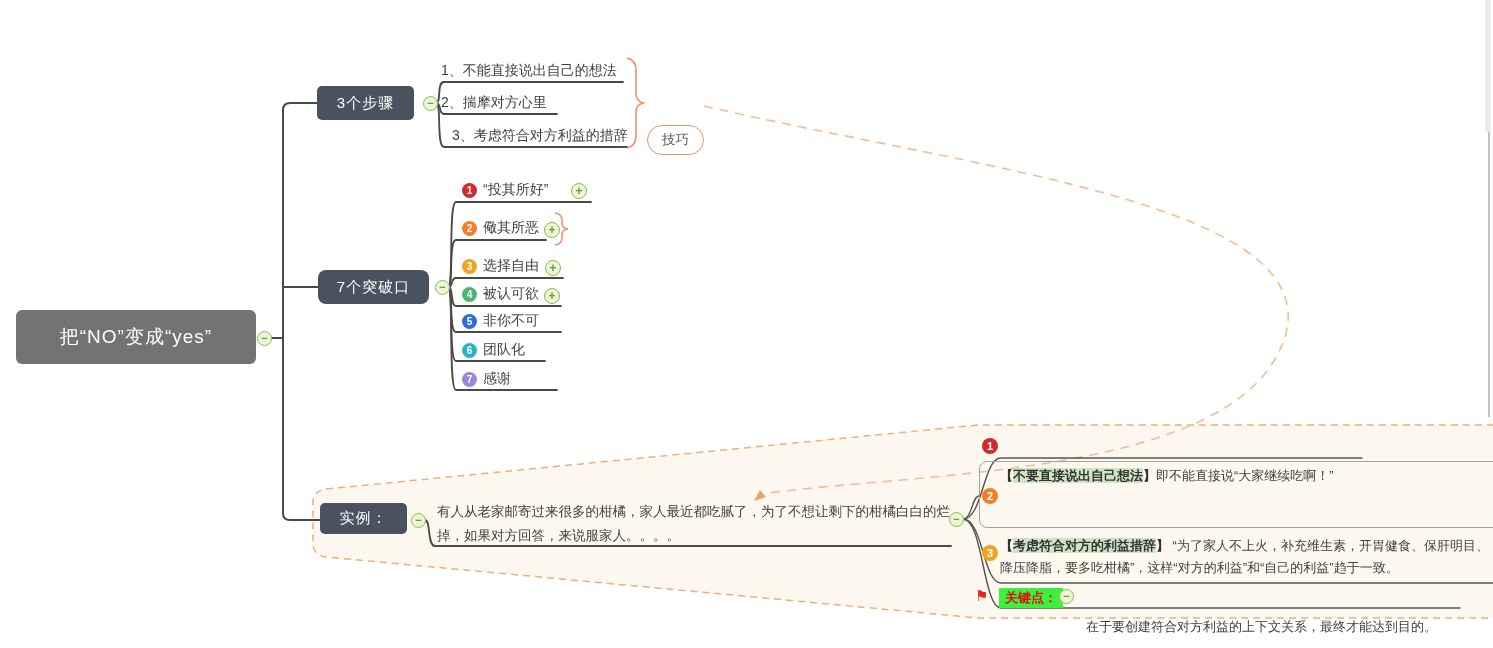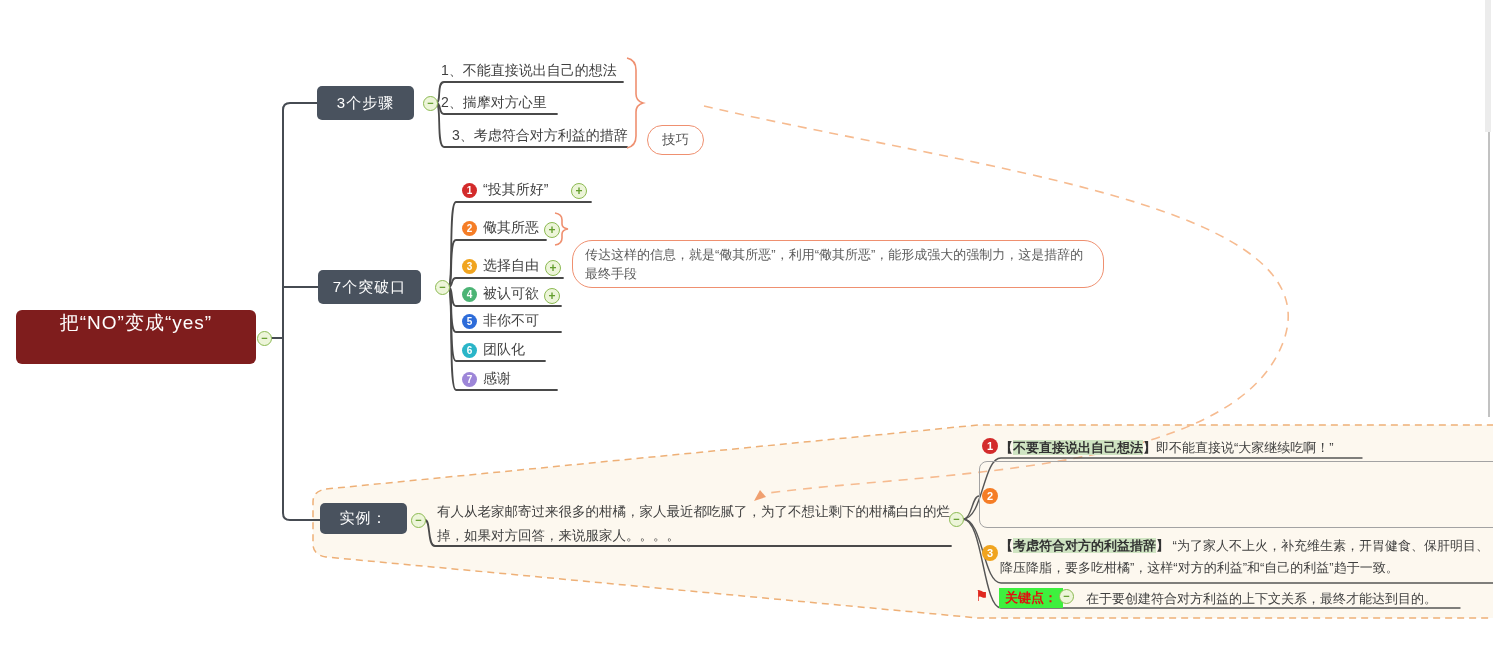--- a/index.html
+++ b/index.html
@@ -3,21 +3,21 @@
 <meta charset="utf-8">
 <style>
   html,body{margin:0;padding:0;background:#fff;}
   .canvas{position:relative;width:1493px;height:648px;overflow:hidden;background:#ffffff;
           font-family:"Liberation Sans","DejaVu Sans",sans-serif;color:#3f3f3f;}
   .abs{position:absolute;}
   svg.layer{position:absolute;left:0;top:0;z-index:1;}
   .node{position:absolute;z-index:2;}
   .dark-box{background:#49525e;color:#fff;border-radius:5px;display:flex;align-items:center;
             justify-content:center;font-size:15px;letter-spacing:1px;}
-  .root-box{background:#7f1d1d;color:#fff;border-radius:6px;display:flex;align-items:flex-start;
+  .root-box{background:#737373;color:#fff;border-radius:6px;display:flex;align-items:center;
             justify-content:center;font-size:19px;letter-spacing:1px;}
   .gicon{width:13px;height:13px;border-radius:50%;background:#edf5d9;border:1px solid #8cba52;
          color:#649e2f;display:flex;align-items:center;justify-content:center;
          font-size:11px;line-height:1;z-index:3;font-weight:bold;}
   .xicon{width:14px;height:14px;font-size:12px;}
   .topic{font-size:14px;white-space:nowrap;display:flex;align-items:center;gap:6px;}
   .badge{width:15px;height:15px;border-radius:50%;color:#fff;font-size:10px;font-weight:bold;
          display:flex;align-items:center;justify-content:center;flex:0 0 auto;}
   .badge.big{width:16px;height:16px;font-size:11px;}
   .b1{background:#d32b2b}.b2{background:#f57d26}.b3{background:#f0a41f}.b4{background:#4cb475}
@@ -28,21 +28,21 @@
   .callout.long{font-size:13px;line-height:19px;padding:4px 12px;justify-content:flex-start;
                 border-radius:20px;color:#5c5c5c;}
   .rtext{font-size:13px;line-height:22px;color:#3f3f3f;}
   .hl{background:#cfe4c2;font-weight:bold;color:#333;}
   .bb{font-weight:bold;color:#333;}
   .keylabel{background:#3ef03e;color:#e01010;font-weight:bold;font-size:13px;padding:1px 6px;}
   .flag{color:#e0281e;font-size:15px;line-height:1;}
   .box2{border:1.3px solid #a3a3a3;border-radius:8px;background:transparent;}
   .scroll-thumb{background:#ececec;}
   .scroll-line{background:#c2c2c2;}
-  .nowrap{white-space:nowrap;}
+  .nowrap{white-space:nowrap;margin-top:28px;}
 </style>
 </head>
 <body>
 
 <div class="canvas">
 
   <svg class="layer" width="1493" height="648" viewBox="0 0 1493 648">
 
     <path d="M 326 489 L 978 425 H 1499 V 618 H 978 L 326 557 Q 313 555 313 544 L 313 502 Q 313 491 326 489 Z" fill="#fdf8ef" stroke="#eeb077" stroke-width="1.5" stroke-dasharray="7 5"></path>
 
@@ -105,21 +105,21 @@
     <span>2、揣摩对方心里</span>
   </div>
   <div class="node topic" style="left:441px;top:127px;padding-left:11px;">
     <span>3、考虑符合对方利益的措辞</span>
   </div>
 
   <div class="node callout small" style="left:647px;top:89px;width:55px;height:28px;">
     <span>技巧</span>
   </div>
 
-  <div class="node dark-box" style="left:318px;top:270px;width:103px;height:34px;">
+  <div class="node dark-box" style="left:318px;top:270px;width:111px;height:34px;border-radius:8px;">
     <span>7个突破口</span>
   </div>
   <div class="node gicon" style="left:435px;top:280px;">−</div>
 
   <div class="node topic" style="left:462px;top:181px;">
     <span class="badge b1">1</span>
     <span>“投其所好”</span>
   </div>
   <div class="node topic" style="left:462px;top:219px;">
     <span class="badge b2">2</span>
@@ -144,23 +144,20 @@
   <div class="node topic" style="left:462px;top:370px;">
     <span class="badge b7">7</span>
     <span>感谢</span>
   </div>
 
   <div class="node gicon xicon" style="left:571px;top:183px;">+</div>
   <div class="node gicon xicon" style="left:544px;top:222px;">+</div>
   <div class="node gicon xicon" style="left:545px;top:260px;">+</div>
   <div class="node gicon xicon" style="left:544px;top:288px;">+</div>
 
-  <div class="node callout long" style="left:572px;top:204px;width:506px;">
-    <span>传达这样的信息，就是“儆其所恶”，利用“儆其所恶”，能形成强大的强制力，这是措辞的最终手段</span>
-  </div>
 
   <div class="node dark-box" style="left:320px;top:503px;width:87px;height:31px;">
     <span>实例：</span>
   </div>
   <div class="node gicon" style="left:411px;top:513px;">−</div>
 
   <div class="node" style="left:437px;top:500px;width:516px;font-size:13.5px;line-height:24px;">
     <span>有人从老家邮寄过来很多的柑橘，家人最近都吃腻了，为了不想让剩下的柑橘白白的烂掉，如果对方回答，来说服家人。。。。</span>
   </div>
   <div class="node gicon" style="left:949px;top:512px;">−</div>

